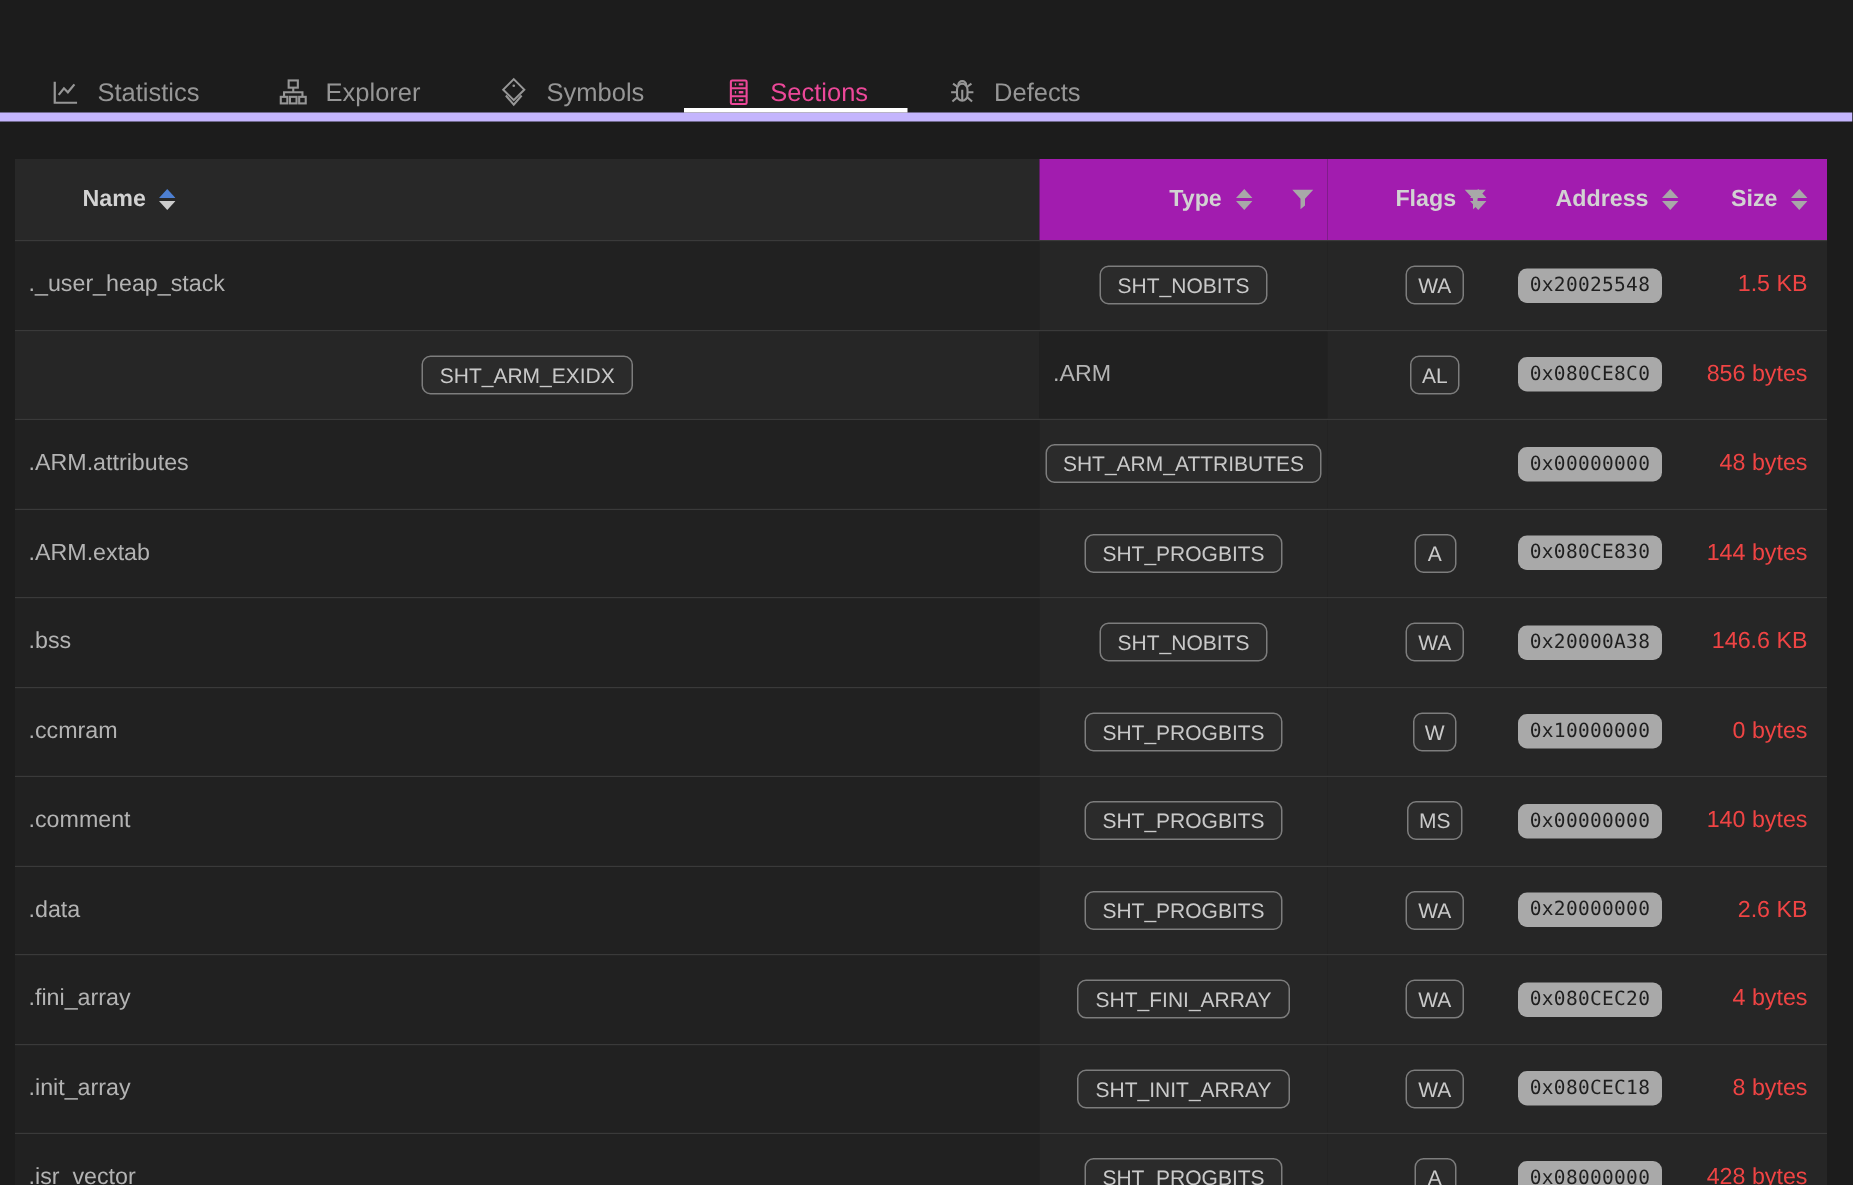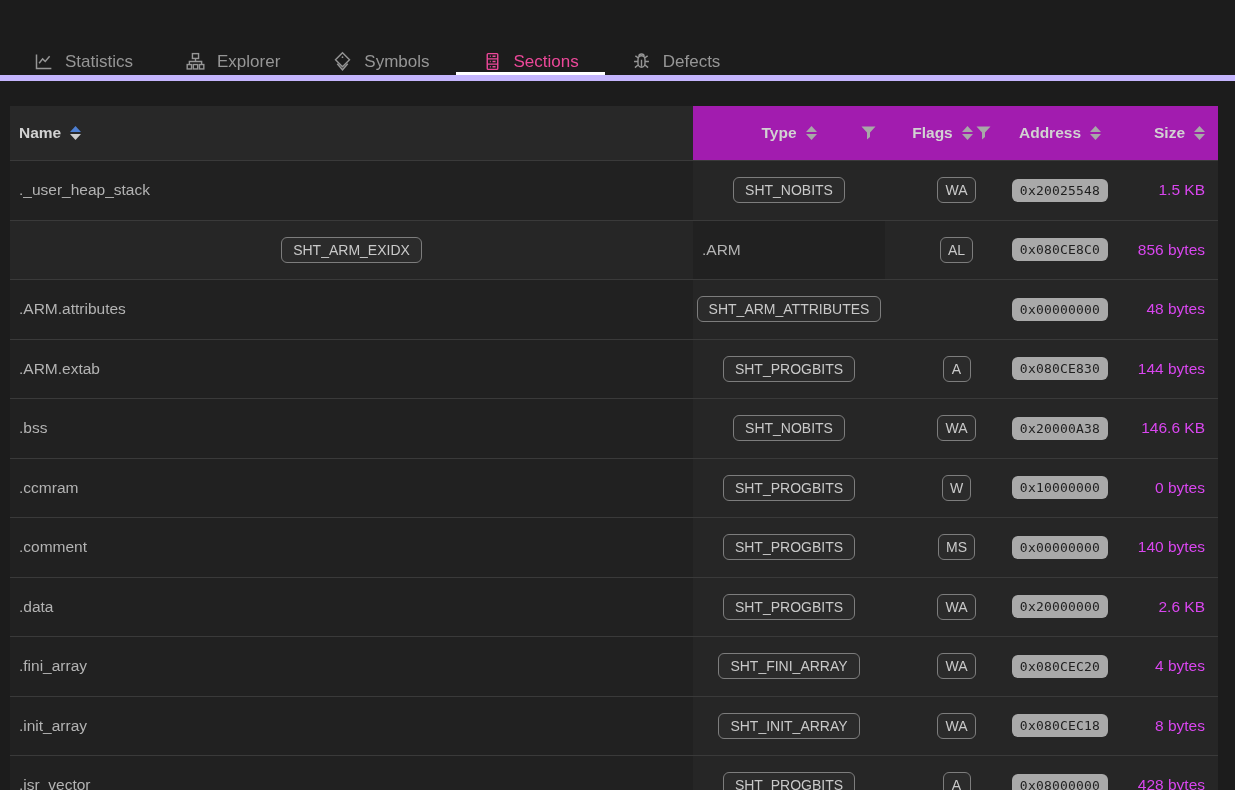--- a/index.html
+++ b/index.html
@@ -46,21 +46,21 @@
     position: relative; overflow: hidden; white-space: nowrap;
   }
   .cell.c-name   { justify-content: flex-start; padding-left: 9px; }
   .cell.c-center { justify-content: center; }
   .cell.c-right  { justify-content: flex-end; padding-right: 13px; }
 
   .row { height: 59.5px; border-bottom: 1px solid #3a3a3a; cursor: default; }
   .thead { border-bottom: 1px solid #3a3a3a; }
 
   .name-text { color: #b3b3b3; font-size: 15.5px; }
-  .size-text { color: #d946ef; font-size: 15.5px; }
+  .size-text { color: #ef4444; font-size: 15.5px; }
 
   .badge {
     display: inline-block;
     border: 1px solid #7d7d7d; border-radius: 6px;
     padding: 4px 11px;
     color: #c9c9c9; font-size: 14px;
     background: rgba(255,255,255,0.025);
   }
   .badge.flag { padding: 4px 7px; min-width: 28px; text-align: center; margin-left: 28px; }
 
@@ -68,21 +68,21 @@
     display: inline-block;
     background: #a9a9a9; color: #1f1f1f;
     border-radius: 6px; padding: 4px 8px;
     font-family: "DejaVu Sans Mono", monospace;
     font-size: 13px; letter-spacing: 0.2px;
   }
 
   .sort-icon { margin-left: 9px; display: inline-flex; flex-direction: column; gap: 2px; cursor: pointer; }
   .filter-icon { position: absolute; right: 9px; top: 50%; transform: translateY(-50%); cursor: pointer; line-height: 0; }
 
-  .header-label-group { display: flex; align-items: center; }
+  .header-label-group { display: flex; align-items: center; margin-left: 36px; }
 </style>
 </head>
 <body>
 
 <nav class="tabbar">
 
   <div class="tab">
     <span class="ticon">
       <svg viewBox="0 0 24 24" fill="none" stroke="currentColor" stroke-width="1.7">
         <path d="M4 4 V20 H21"></path>

